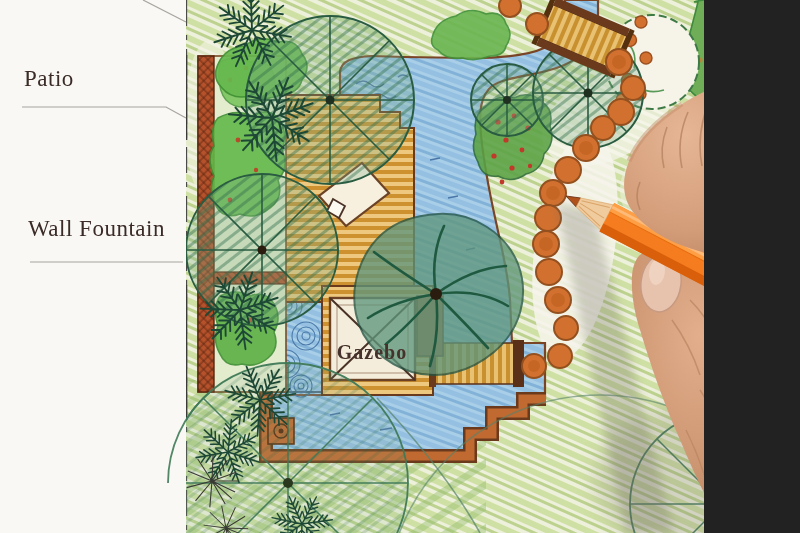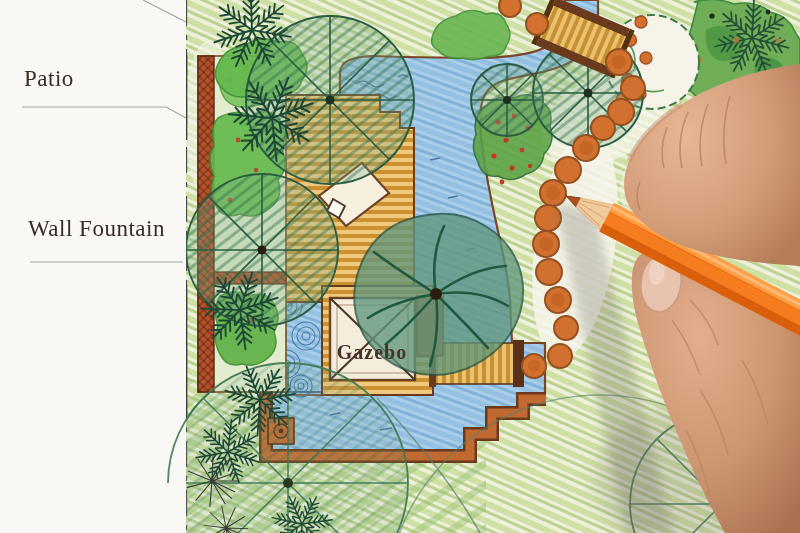--- a/index.html
+++ b/index.html
@@ -1,16 +1,16 @@
 <!DOCTYPE html>
 <html><head>
 <meta charset="utf-8">
 <style>
   html,body{margin:0;padding:0;background:#222;}
-  .stage{position:relative;width:800px;height:533px;overflow:hidden;background:#d946ef;
+  .stage{position:relative;width:704px;height:533px;overflow:hidden;background:#d946ef;
          font-family:"Liberation Serif", serif;}
   svg{display:block}
   text{user-select:none}
 </style>
 </head>
 <body>
 
 <div class="stage">
 <svg width="800" height="533" viewBox="0 0 800 533">
   <defs>

